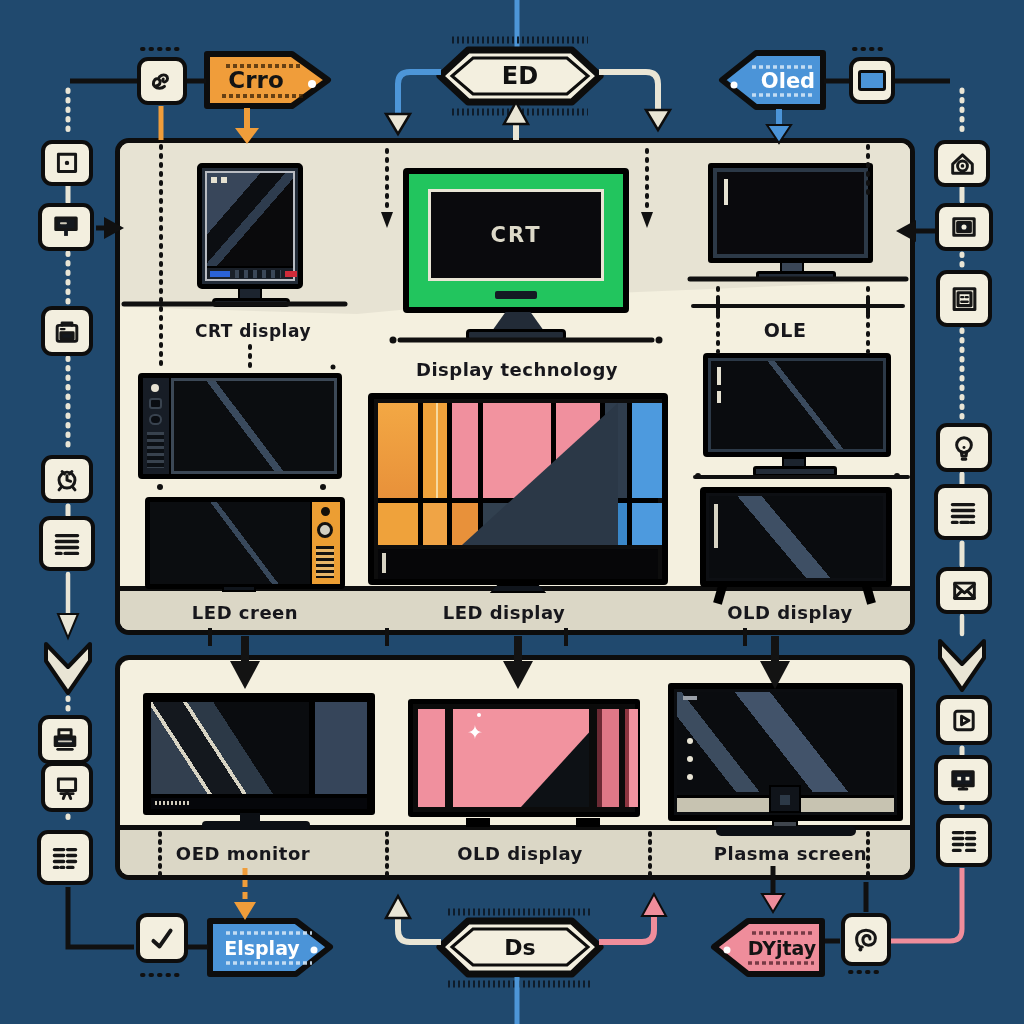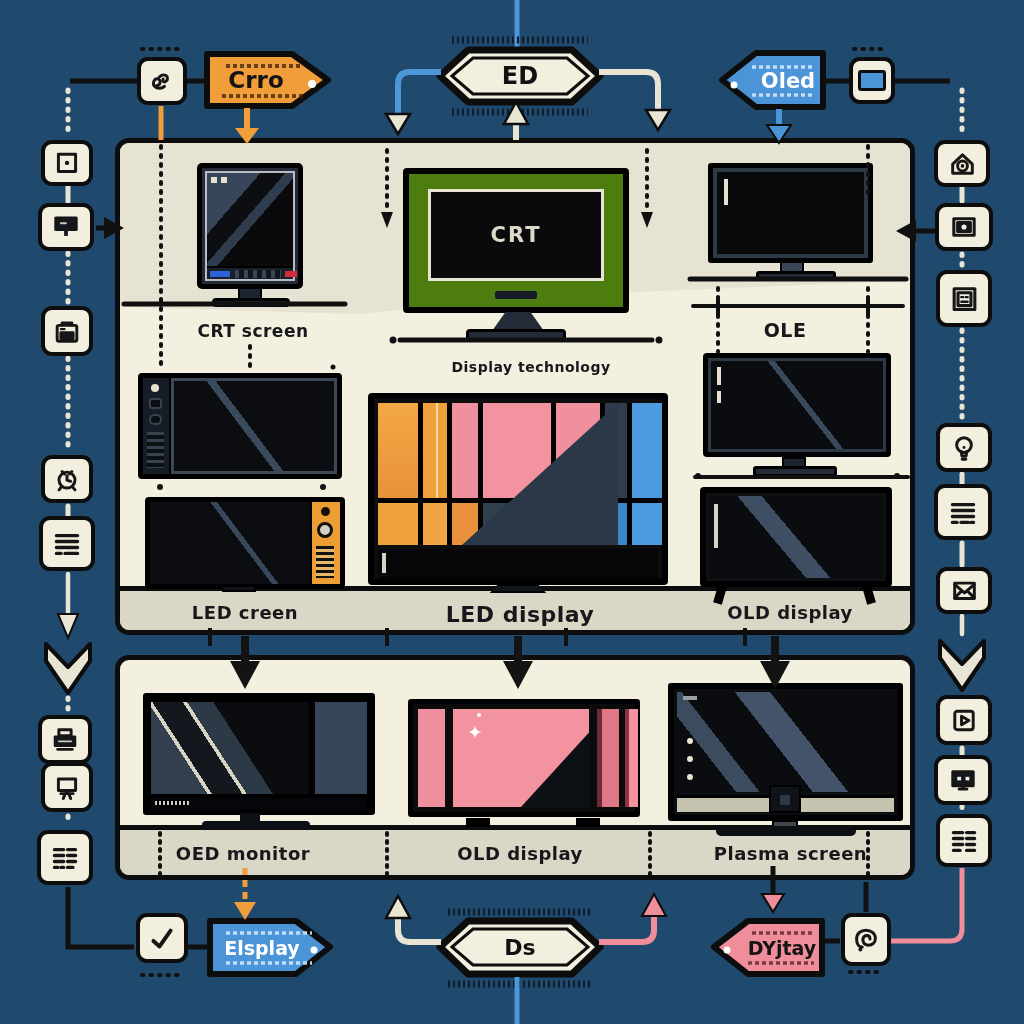--- a/index.html
+++ b/index.html
@@ -44,21 +44,21 @@
         <div class="abs" style="left:3px;top:3px;width:20px;height:6px;background:#2a62d8;"></div>
         <div class="abs" style="left:28px;top:2px;width:46px;height:8px;
              background:repeating-linear-gradient(90deg,#3a4656 0 4px,#10151c 4px 9px);"></div>
         <div class="abs" style="left:78px;top:3px;width:12px;height:6px;background:#cf2b3a;"></div>
       </div>
     </div>
   </div>
   <div class="mon" style="left:238px;top:287px;width:24px;height:13px;background:#1c242f;border:2px solid #000;"></div>
   <div class="mon" style="left:212px;top:298px;width:78px;height:9px;background:#222b37;border:3px solid #000;border-radius:4px;"></div>
 
-  <div class="mon" style="left:403px;top:168px;width:226px;height:145px;background:#4d7c0f;border:6px solid #000;border-radius:4px;">
+  <div class="mon" style="left:403px;top:168px;width:226px;height:145px;background:#22c55e;border:6px solid #000;border-radius:4px;">
     <div class="abs" style="left:19px;top:15px;right:19px;bottom:26px;border:3px solid #e9e5d5;background:#0a0a0d;
          display:flex;align-items:center;justify-content:center;">
       <span style="color:#ddd9c8;font-weight:bold;font-size:21px;letter-spacing:2px;">CRT</span>
     </div>
     <div class="abs" style="left:86px;bottom:8px;width:42px;height:8px;background:#141b24;border-radius:2px;"></div>
   </div>
   <div class="mon" style="left:492px;top:312px;width:52px;height:19px;background:#222b37;
        clip-path:polygon(26% 0,74% 0,100% 100%,0 100%);"></div>
   <div class="mon" style="left:466px;top:329px;width:100px;height:12px;background:#222b37;border:3px solid #000;border-radius:4px;"></div>
 
@@ -176,26 +176,26 @@
       <div class="abs" style="left:10px;top:82px;width:6px;height:6px;border-radius:50%;background:#e9e5d5;"></div>
     </div>
     <div class="abs" style="left:3px;top:106px;width:217px;height:17px;background:#c7c3b1;border-top:3px solid #000;"></div>
     <div class="abs" style="left:95px;top:96px;width:32px;height:28px;background:#10141a;border:2px solid #000;">
       <div class="abs" style="left:9px;top:8px;width:10px;height:10px;background:#2c3947;"></div>
     </div>
   </div>
   <div class="mon" style="left:772px;top:820px;width:26px;height:9px;background:#3f454d;border:2px solid #000;"></div>
   <div class="mon" style="left:716px;top:826px;width:140px;height:10px;background:#0c0f14;border-radius:5px;"></div>
 
-  <div class="lbl" style="left:173px;top:321px;width:160px;font-size:17px;">CRT screen</div>
-  <div class="lbl" style="left:421px;top:359px;width:220px;font-size:14px;">Display technology</div>
+  <div class="lbl" style="left:173px;top:321px;width:160px;font-size:17px;">CRT display</div>
+  <div class="lbl" style="left:407px;top:359px;width:220px;font-size:18px;">Display technology</div>
   <div class="lbl" style="left:735px;top:319px;width:100px;font-size:19px;">OLE</div>
 
   <div class="lbl" style="left:165px;top:602px;width:160px;font-size:18px;">LED creen</div>
-  <div class="lbl" style="left:440px;top:602px;width:160px;font-size:22px;">LED display</div>
+  <div class="lbl" style="left:424px;top:602px;width:160px;font-size:18px;">LED display</div>
   <div class="lbl" style="left:710px;top:602px;width:160px;font-size:18px;">OLD display</div>
 
   <div class="lbl" style="left:163px;top:843px;width:160px;font-size:18px;">OED monitor</div>
   <div class="lbl" style="left:440px;top:843px;width:160px;font-size:18px;">OLD display</div>
   <div class="lbl" style="left:708px;top:843px;width:165px;font-size:18px;">Plasma screen</div>
 
   <svg id="wires" width="1024" height="1024" viewBox="0 0 1024 1024">
 
     <line x1="517" y1="0" x2="517" y2="47" stroke="#4d96d8" stroke-width="5"></line>
 

